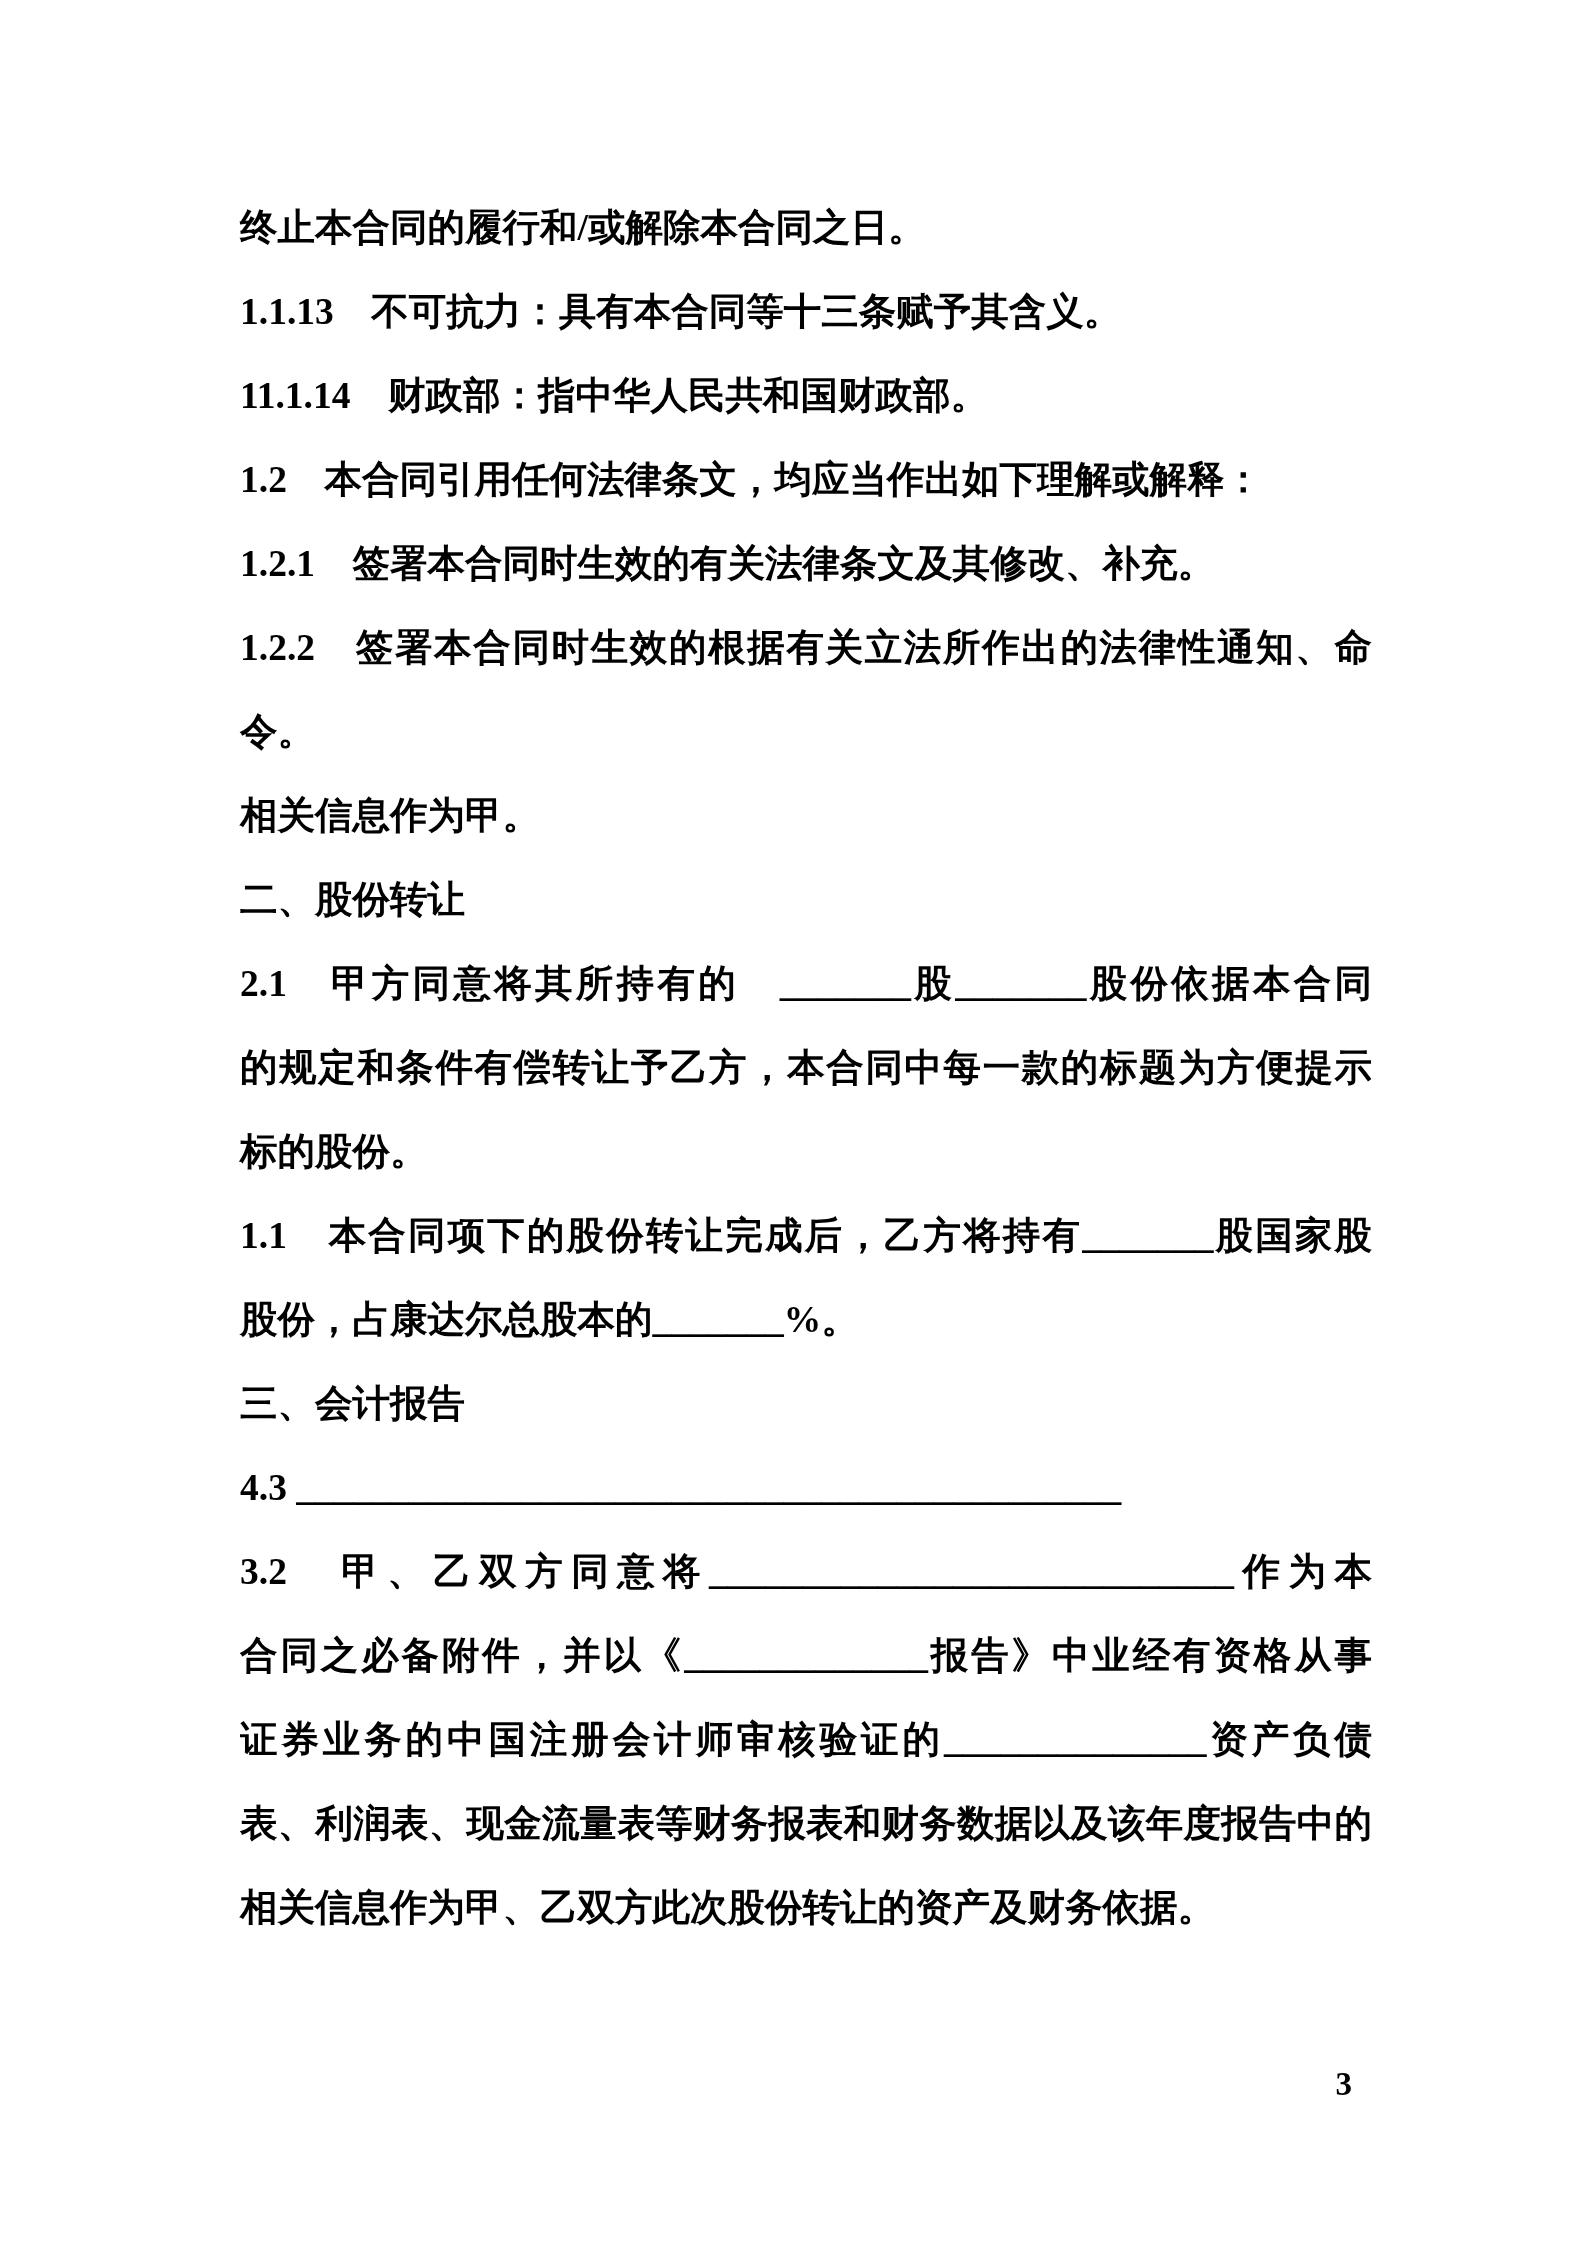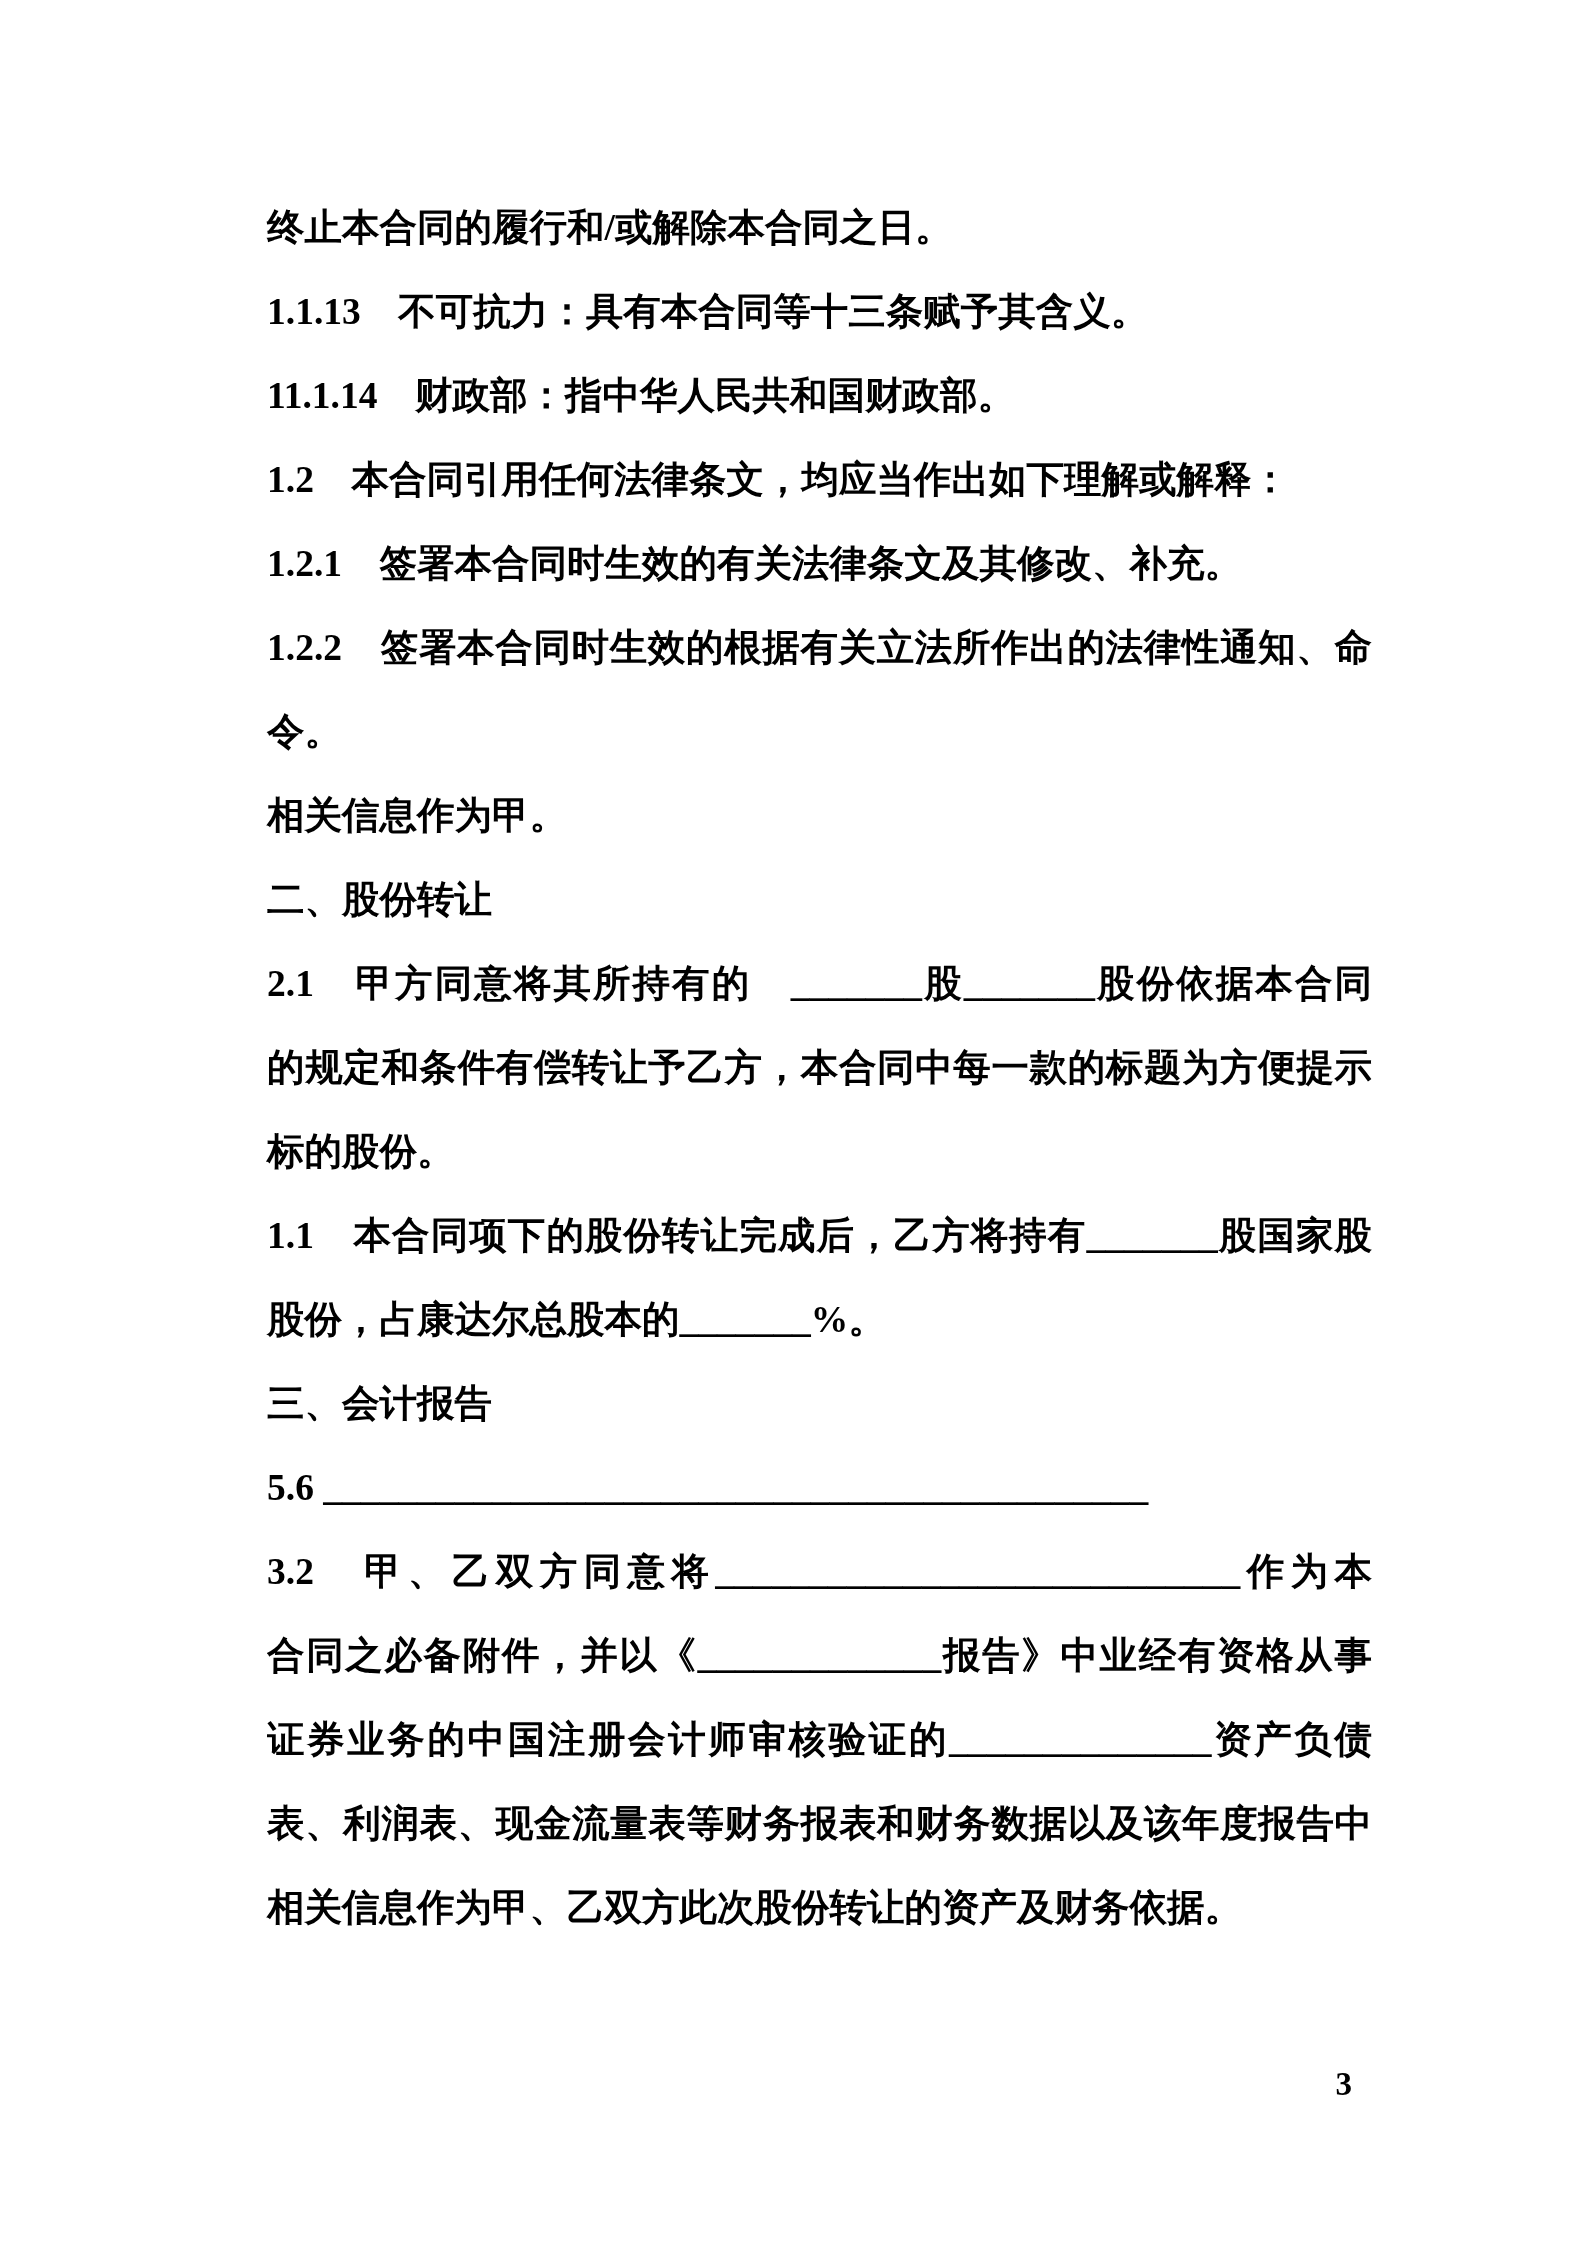--- a/index.html
+++ b/index.html
@@ -22,21 +22,20 @@
     left: 240px;
     top: 186px;
     width: 1132px;
   }
   .line {
     height: 84px;
     line-height: 84px;
     font-size: 37.5px;
     white-space: pre-wrap;
     text-align: left;
-    margin-left: 27px;
   }
   .line.fill {
     text-align: justify;
     text-align-last: justify;
     overflow: hidden;
   }
   .page-number {
     position: absolute;
     top: 2062px;
     left: 0;
@@ -62,21 +61,21 @@
       <div class="line fill">1.2.2　签署本合同时生效的根据有关立法所作出的法律性通知、命</div>
       <div class="line">令。</div>
       <div class="line">相关信息作为甲。</div>
       <div class="line">二、股份转让</div>
       <div class="line fill">2.1　甲方同意将其所持有的　_______股_______股份依据本合同</div>
       <div class="line fill">的规定和条件有偿转让予乙方，本合同中每一款的标题为方便提示</div>
       <div class="line">标的股份。</div>
       <div class="line fill">1.1　本合同项下的股份转让完成后，乙方将持有_______股国家股</div>
       <div class="line">股份，占康达尔总股本的_______%。</div>
       <div class="line">三、会计报告</div>
-      <div class="line">5.6 ____________________________________________</div>
+      <div class="line">4.3 ____________________________________________</div>
       <div class="line fill">3.2　甲、乙双方同意将____________________________作为本</div>
       <div class="line fill">合同之必备附件，并以《_____________报告》中业经有资格从事</div>
       <div class="line fill">证券业务的中国注册会计师审核验证的______________资产负债</div>
       <div class="line fill">表、利润表、现金流量表等财务报表和财务数据以及该年度报告中的</div>
       <div class="line">相关信息作为甲、乙双方此次股份转让的资产及财务依据。</div>
     </div>
   <div class="page-number">3</div>
 </div>
 
 </body></html>

